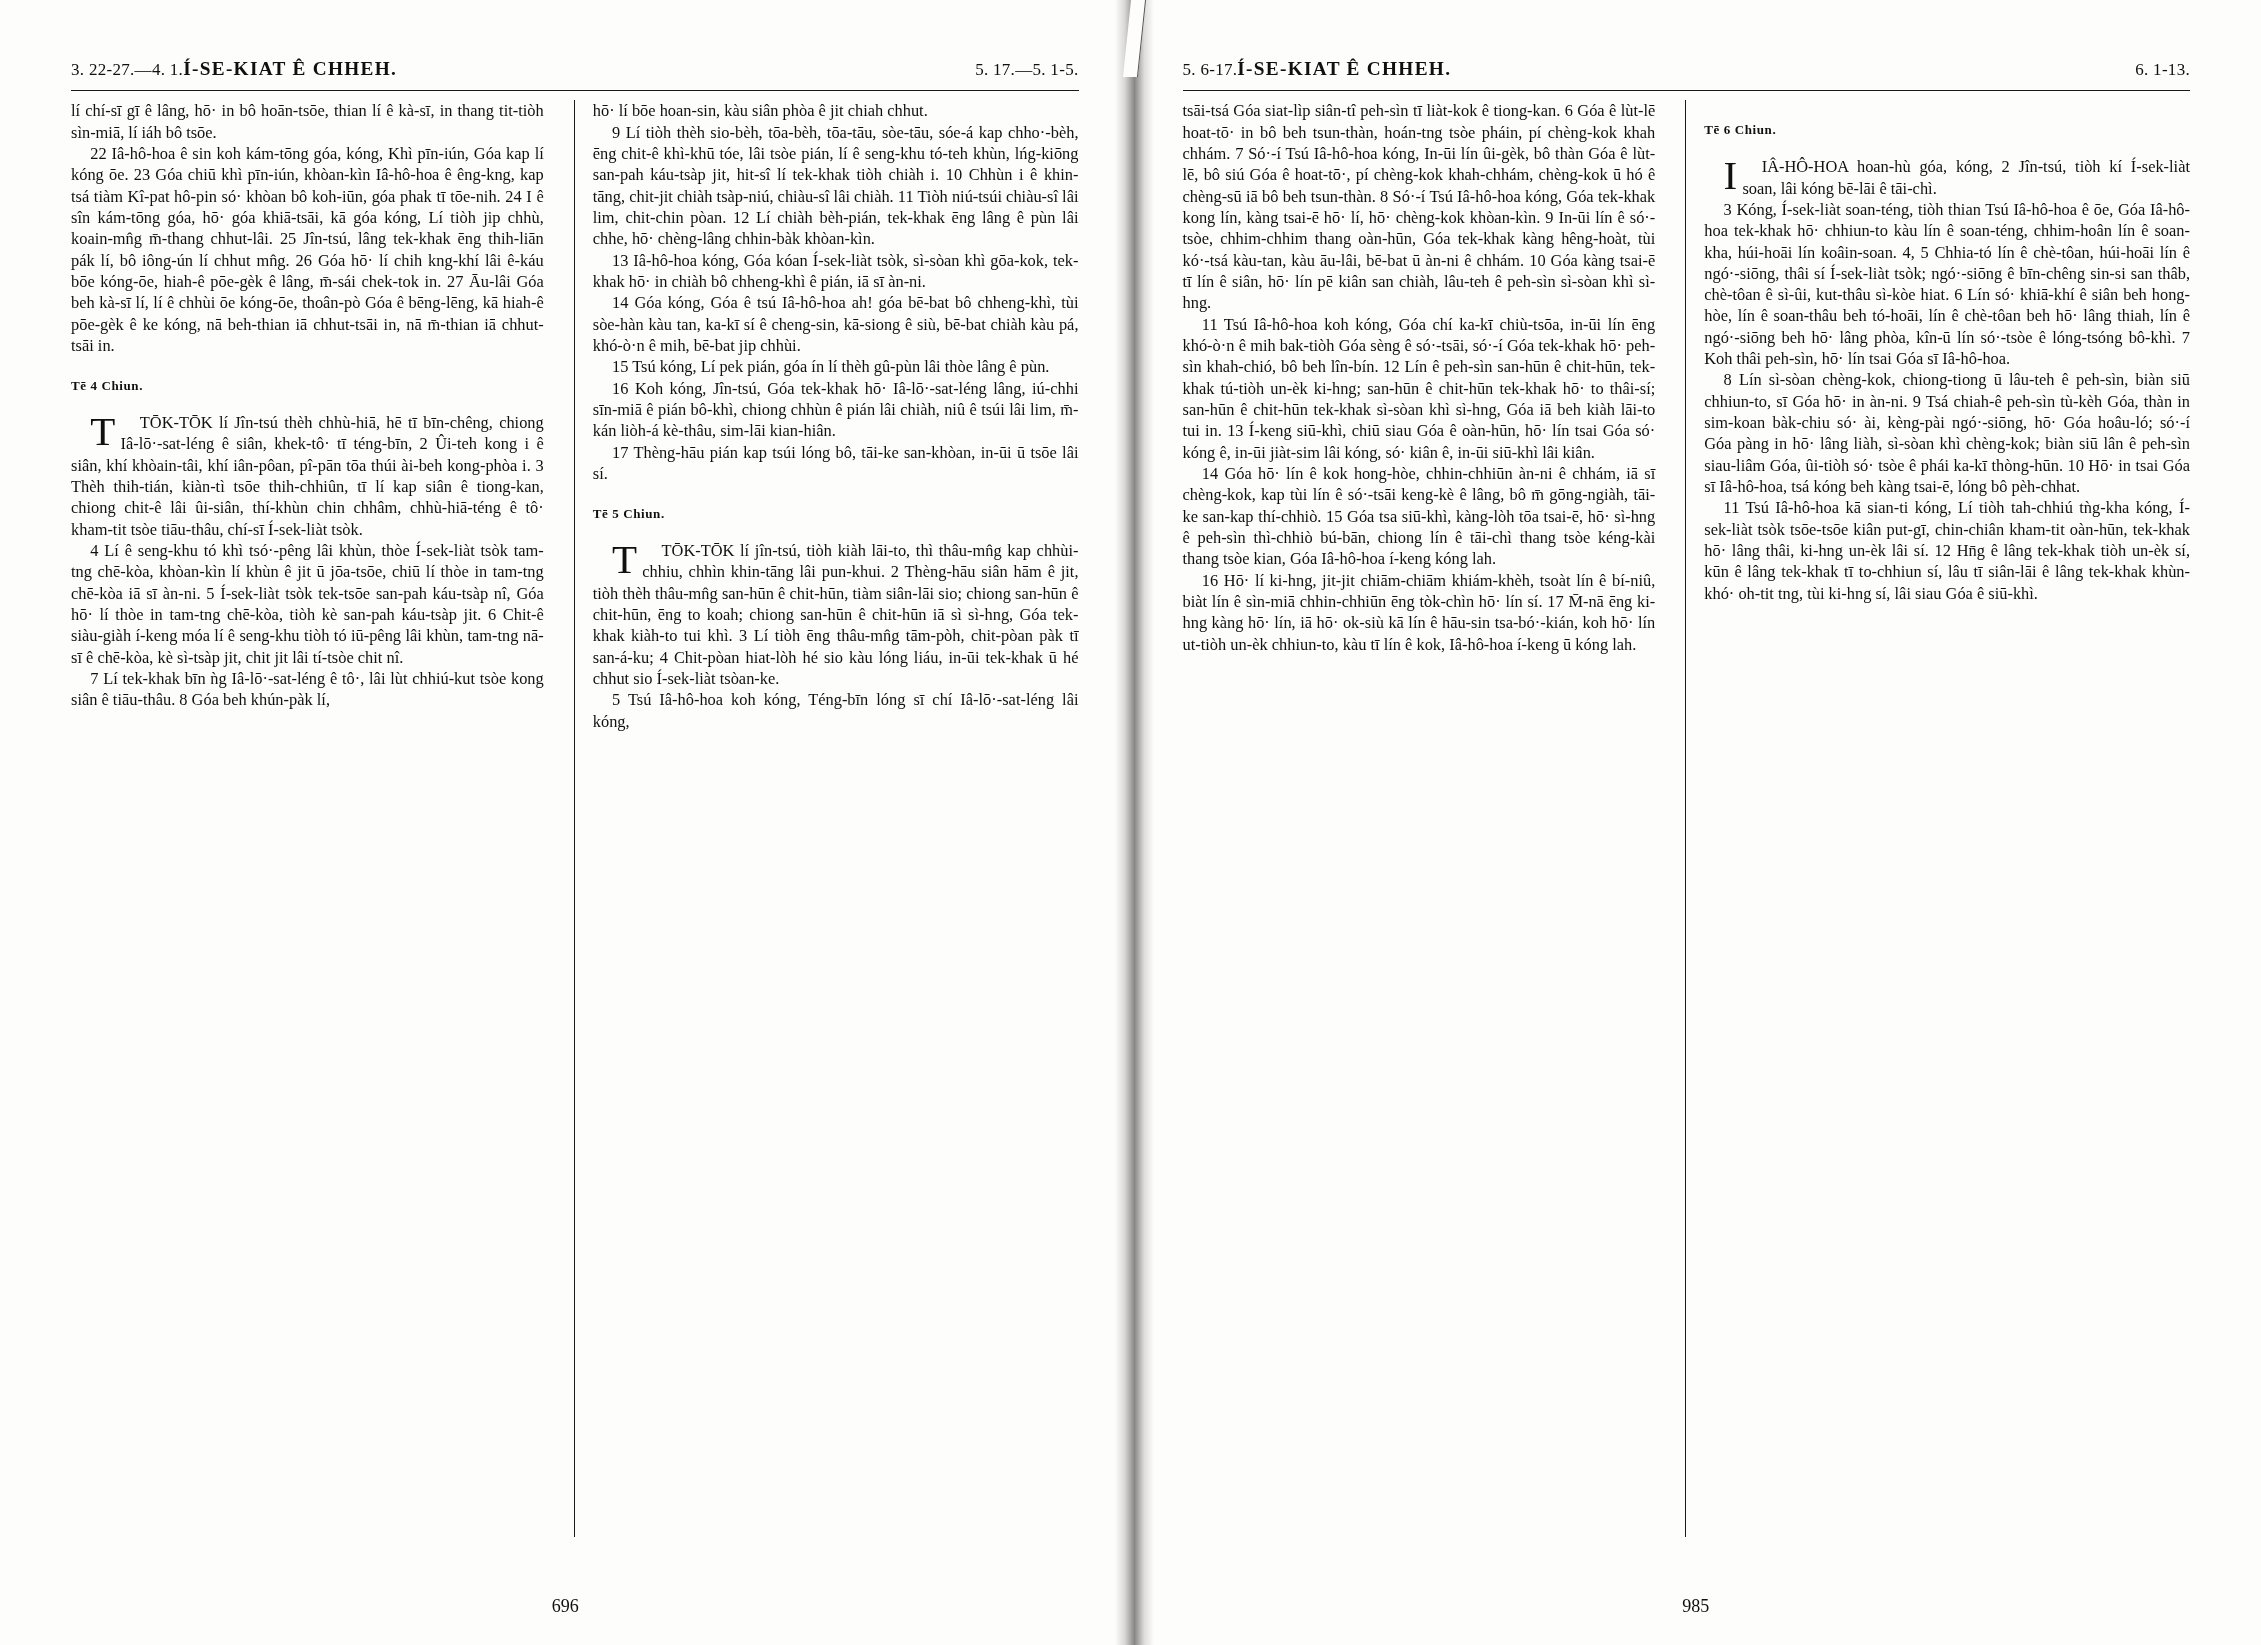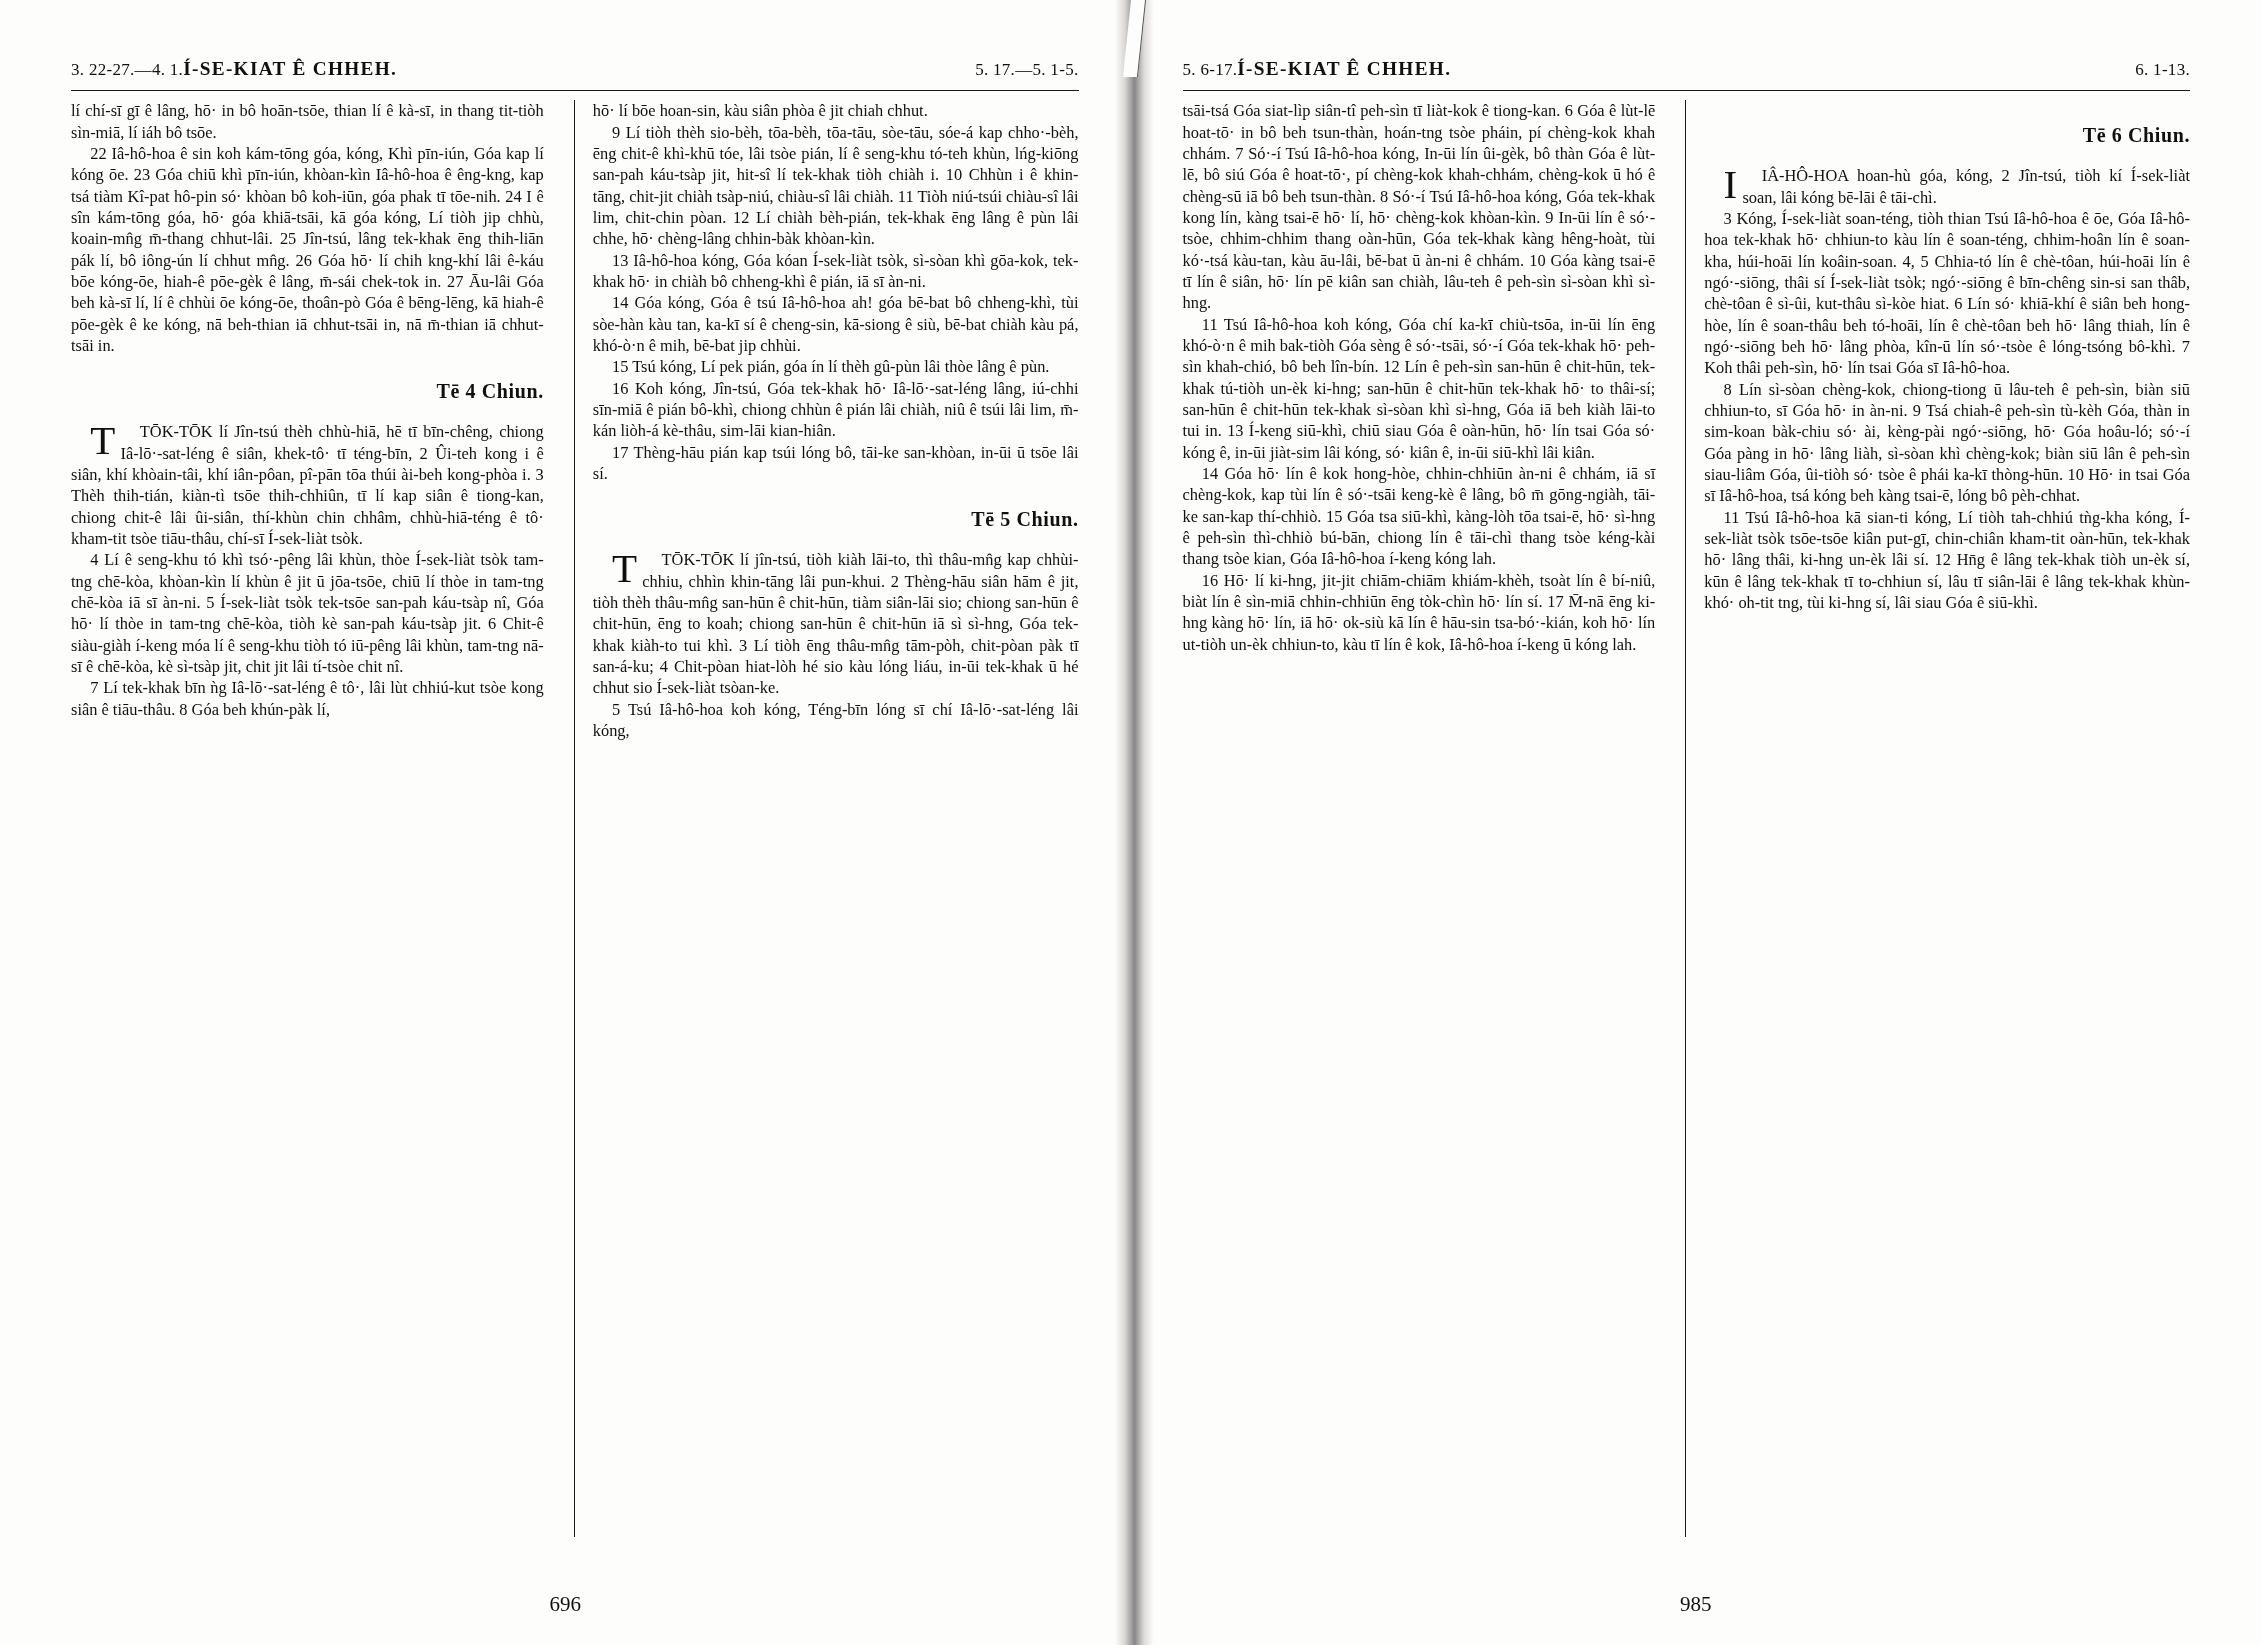--- a/index.html
+++ b/index.html
@@ -103,23 +103,23 @@
   .col.second { padding-left: 18px; }
 
   .col p {
     margin: 0;
     text-indent: 19.3px;
   }
   .col p.cont { text-indent: 0; }
 
   
   .chaphead {
-    text-align: right;
+    text-align: left;
     font-weight: bold;
-    font-size: 20px;
+    font-size: 13px;
     margin: 22px 0 17px 0;
     letter-spacing: 0.6px;
     font-family: "Liberation Serif", serif;
   }
 
   
   .dropcap-para { text-indent: 0; }
   .dropcap-para .dropcap {
     float: left;
     font-size: 41px;
@@ -127,21 +127,21 @@
     padding: 2.6px 5.2px 0 0;
     font-weight: normal;
   }
 
   .pagenum {
     position: absolute;
     bottom: 28px;
     left: 0;
     right: 0;
     text-align: center;
-    font-size: 21px;
+    font-size: 18px;
   }
 </style>
 </head>
 <body>
 
 <div class="spread">
 
   <div class="page left">
     <div class="runhead">
       <span class="ref">3. 22-27.—4. 1.</span>

